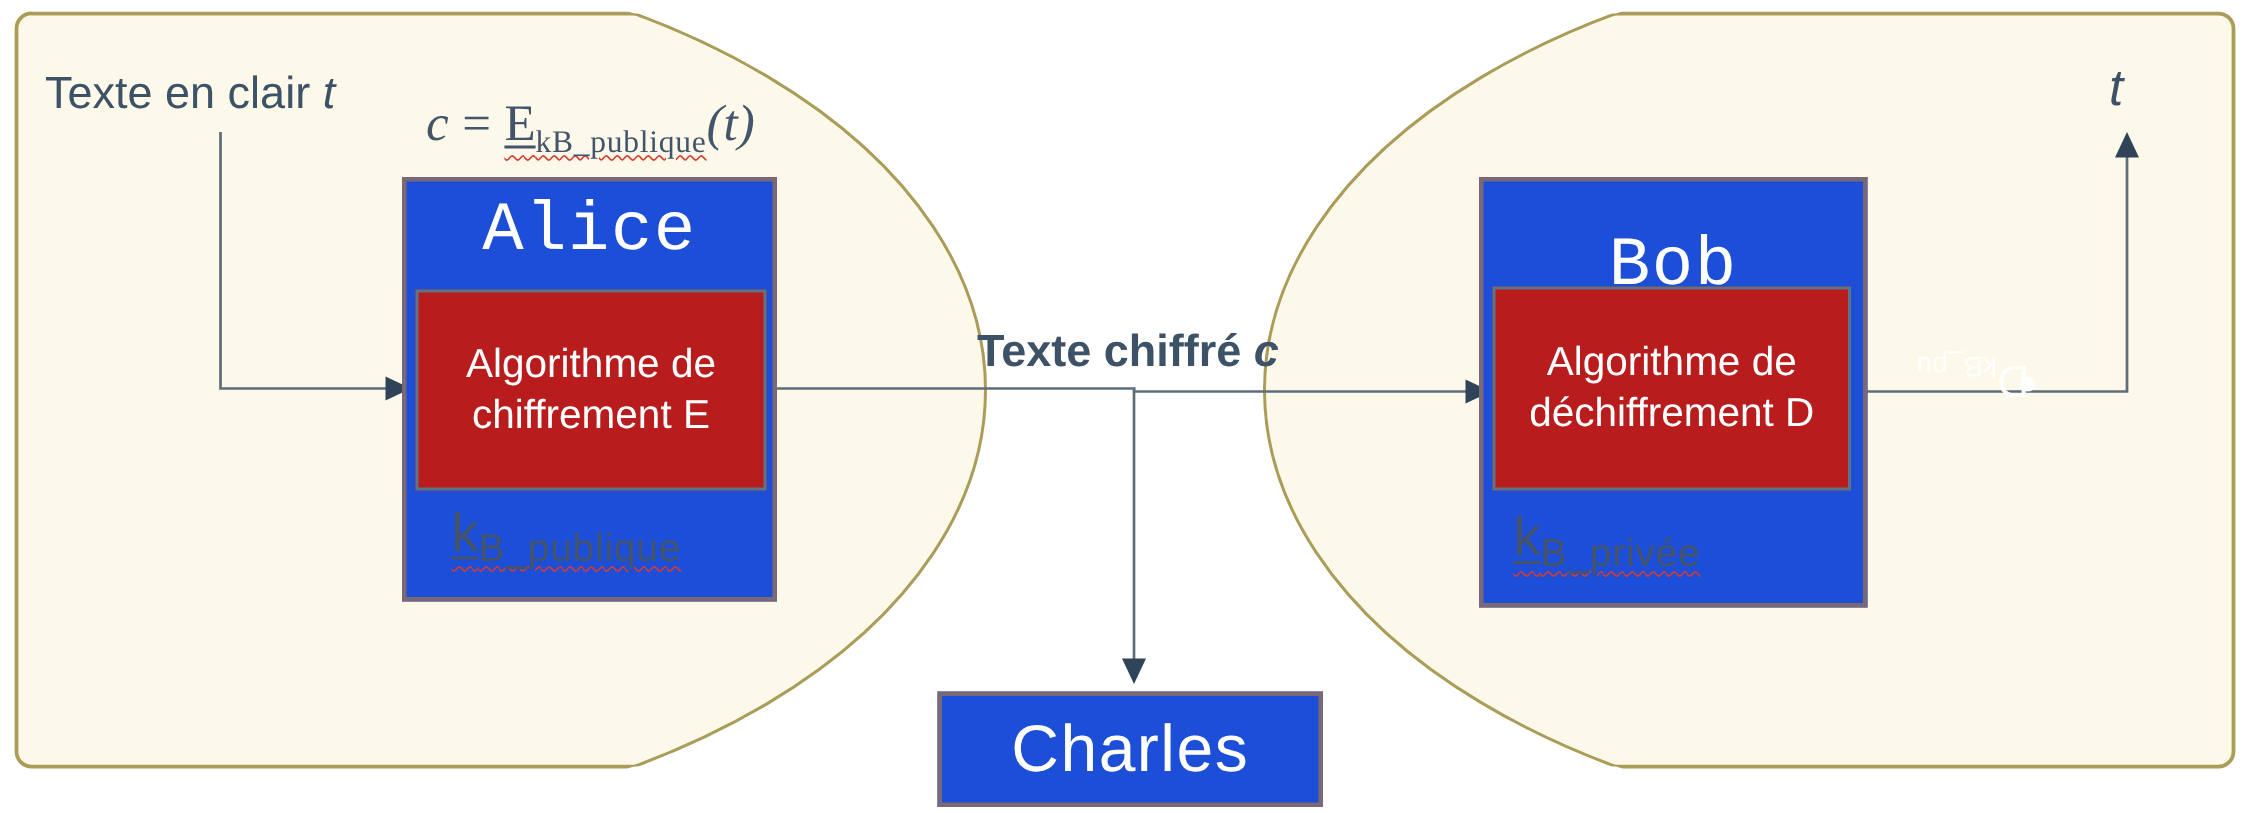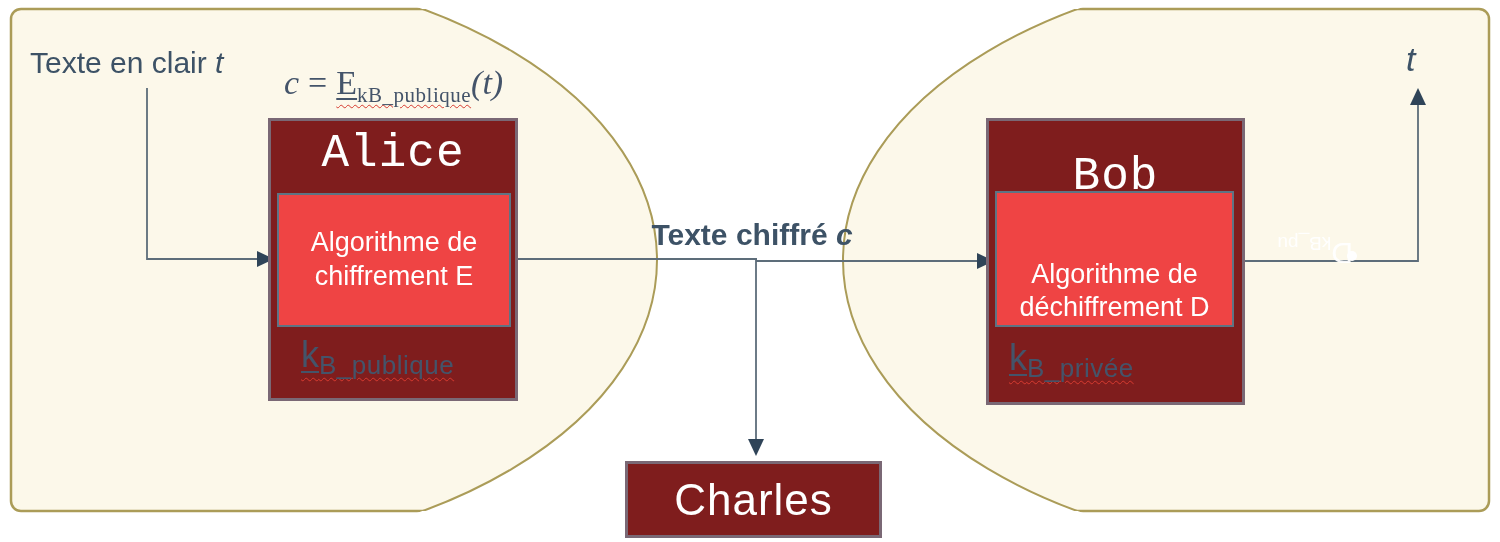--- a/index.html
+++ b/index.html
@@ -6,29 +6,29 @@
   #canvas{
     position:relative;width:1500px;height:542px;background:#ffffff;
     overflow:hidden;font-family:"Liberation Sans",sans-serif;
   }
   #shapes{position:absolute;left:0;top:0;z-index:0;}
   .abs{position:absolute;}
   .label-lg{font-size:30px;color:#3d5266;}
   .it{font-style:italic;}
   
   .actor-box{
-    position:absolute;background:#7f1d1d;border:3px solid #7a6875;
+    position:absolute;background:#1d4ed8;border:3px solid #7a6875;
     box-sizing:border-box;z-index:2;
   }
   .actor-title{
     position:absolute;left:0;right:0;text-align:center;color:#ffffff;
     font-size:46px;font-weight:400;letter-spacing:1px;z-index:3;font-family:Liberation Mono, monospace;
   }
   .algo-box{
-    position:absolute;background:#ef4444;border:2px solid #5d7484;
+    position:absolute;background:#b91c1c;border:2px solid #5d7484;
     box-sizing:border-box;z-index:3;display:flex;align-items:center;justify-content:center;
   }
   .algo-text{
     color:#ffffff;font-size:27px;line-height:1.25;text-align:center;padding:0 8px;
   }
   
   .formula{
     position:absolute;font-size:34px;color:#44546a;z-index:4;white-space:nowrap;
   }
   .formula .eq{margin:0 9px;}
@@ -115,21 +115,21 @@
   <div class="key" style="left:301px;top:334px;">
     <span class="wavy"><span class="fn-letter">k</span><sub>B_publique</sub></span>
   </div>
 
   <div class="abs label-lg" style="left:752px;top:218px;transform:translateX(-50%);z-index:4;white-space:nowrap;font-weight:bold;">
     <span>Texte chiffré </span><span class="it">c</span>
   </div>
 
   <div class="actor-box" style="left:986px;top:118px;width:259px;height:287px;"></div>
   <div class="actor-title" style="left:986px;top:130px;width:259px;margin-top:21px;">Bob</div>
-  <div class="algo-box" style="left:995px;top:191px;width:239px;height:136px;align-items:flex-end;">
+  <div class="algo-box" style="left:995px;top:191px;width:239px;height:136px;">
     <div class="algo-text">Algorithme de déchiffrement D</div>
   </div>
   <div class="key" style="left:1009px;top:337px;">
     <span class="wavy"><span class="fn-letter">k</span><sub>B_privée</sub></span>
   </div>
 
   <div class="ghost">
     <span>D</span><sub>kB_pu</sub>
   </div>
   <div class="white-dot"></div>

